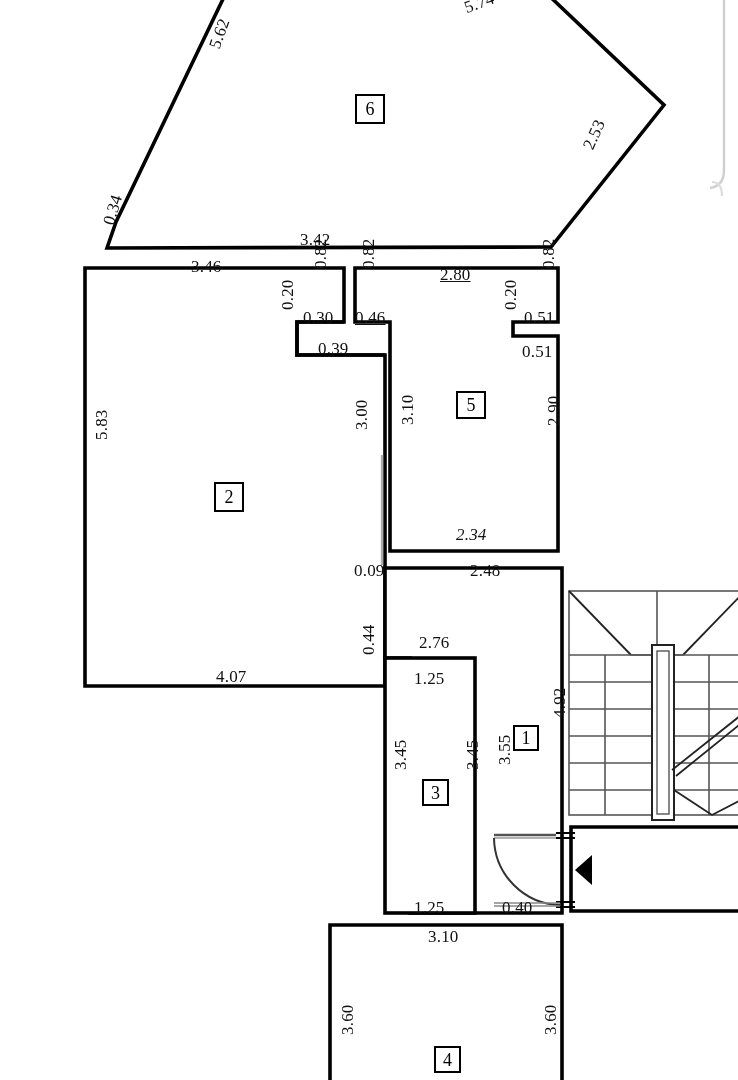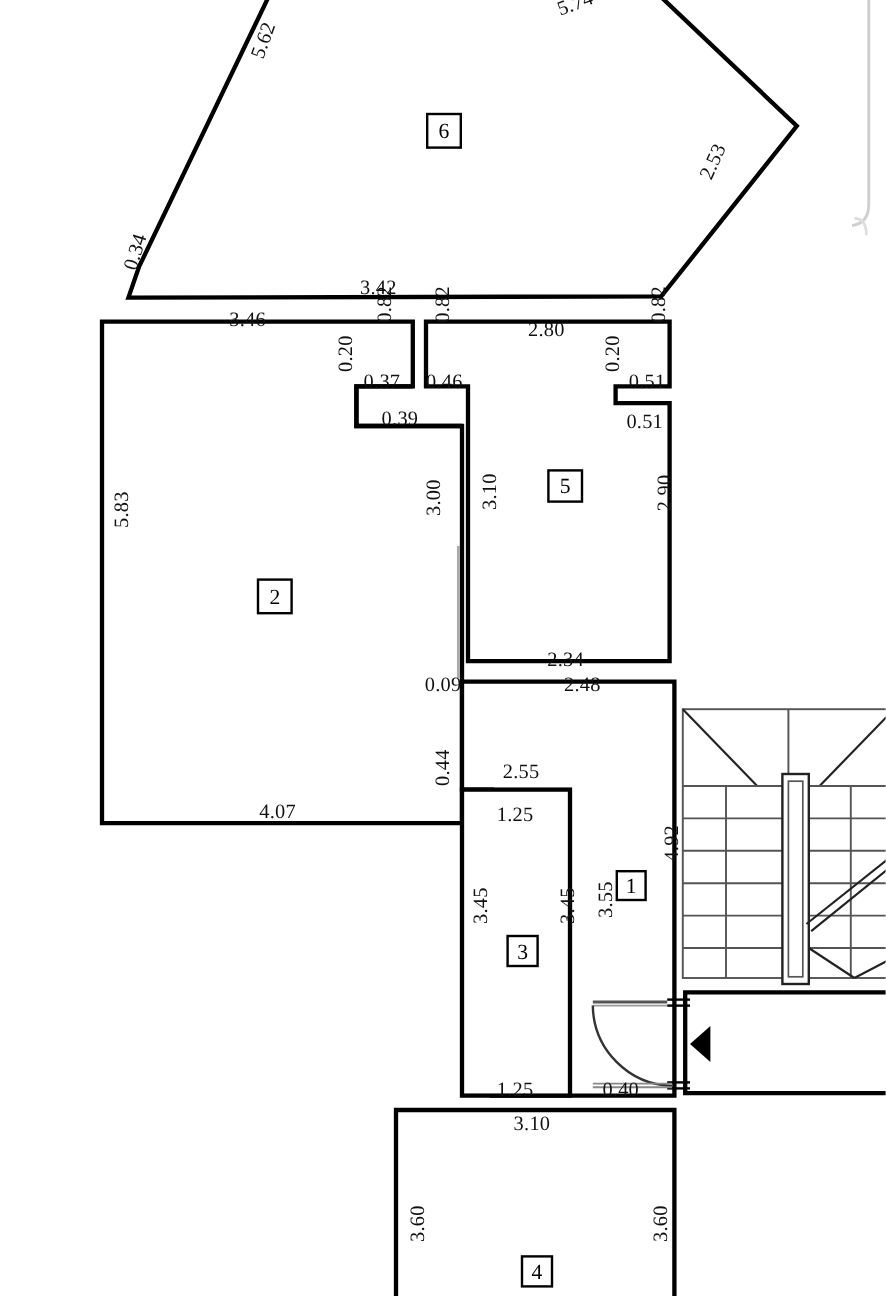--- a/index.html
+++ b/index.html
@@ -155,39 +155,39 @@
 
   <div id="dim-layer">
       <div class="dim-label dim-v" style="left: 462px; top: 0px; transform: rotate(-20deg); transform-origin: 0px 0px;">5.74</div>
       <div class="dim-label dim-v" style="left: 206px; top: 45px; transform: rotate(-70deg); transform-origin: 0px 0px;">5.62</div>
       <div class="dim-label dim-v" style="left: 580px; top: 145px; transform: rotate(-66deg); transform-origin: 0px 0px;">2.53</div>
       <div class="dim-label dim-v" style="left: 100px; top: 222px; transform: rotate(-73deg); transform-origin: 0px 0px;">0.34</div>
       <div class="dim-label" style="left: 300px; top: 231px;">3.42</div>
       <div class="dim-label" style="left: 191px; top: 258px;">3.46</div>
       <div class="dim-label dim-v" style="left: 312px; top: 269px; transform: rotate(-90deg); transform-origin: 0px 0px;">0.82</div>
       <div class="dim-label dim-v" style="left: 279px; top: 310px; transform: rotate(-90deg); transform-origin: 0px 0px;">0.20</div>
-      <div class="dim-label" style="left: 303px; top: 309px;">0.37</div>
+      <div class="dim-label" style="left: 303px; top: 309px;">0.30</div>
       <div class="dim-label" style="left: 318px; top: 340px;">0.39</div>
       <div class="dim-label dim-v" style="left: 93px; top: 440px; transform: rotate(-90deg); transform-origin: 0px 0px;">5.83</div>
       <div class="dim-label dim-v" style="left: 353px; top: 430px; transform: rotate(-90deg); transform-origin: 0px 0px;">3.00</div>
       <div class="dim-label" style="left: 216px; top: 668px;">4.07</div>
       <div class="dim-label dim-v" style="left: 360px; top: 269px; transform: rotate(-90deg); transform-origin: 0px 0px;">0.82</div>
-      <div class="dim-label" style="left: 355px; top: 309px;">0.46</div>
-      <div class="dim-label" style="left: 440px; top: 266px;">2.80</div>
+      <div class="dim-label" style="left: 355px; top: 309px; text-decoration: underline;">0.46</div>
+      <div class="dim-label" style="left: 440px; top: 266px; text-decoration: underline;">2.80</div>
       <div class="dim-label dim-v" style="left: 540px; top: 269px; transform: rotate(-90deg); transform-origin: 0px 0px;">0.82</div>
       <div class="dim-label dim-v" style="left: 502px; top: 310px; transform: rotate(-90deg); transform-origin: 0px 0px;">0.20</div>
       <div class="dim-label" style="left: 524px; top: 309px;">0.51</div>
       <div class="dim-label" style="left: 522px; top: 343px;">0.51</div>
       <div class="dim-label dim-v" style="left: 399px; top: 425px; transform: rotate(-90deg); transform-origin: 0px 0px;">3.10</div>
       <div class="dim-label dim-v" style="left: 545px; top: 426px; transform: rotate(-90deg); transform-origin: 0px 0px;">2.90</div>
-      <div class="dim-label" style="left: 456px; top: 541px;">2.34</div>
+      <div class="dim-label" style="left: 456px; top: 526px; font-style: italic;">2.34</div>
       <div class="dim-label" style="left: 354px; top: 562px;">0.09</div>
       <div class="dim-label" style="left: 470px; top: 562px;">2.48</div>
       <div class="dim-label dim-v" style="left: 360px; top: 655px; transform: rotate(-90deg); transform-origin: 0px 0px;">0.44</div>
-      <div class="dim-label" style="left: 419px; top: 634px;">2.55</div>
+      <div class="dim-label" style="left: 419px; top: 634px;">2.76</div>
       <div class="dim-label" style="left: 414px; top: 670px;">1.25</div>
       <div class="dim-label dim-v" style="left: 392px; top: 770px; transform: rotate(-90deg); transform-origin: 0px 0px;">3.45</div>
       <div class="dim-label dim-v" style="left: 464px; top: 770px; transform: rotate(-90deg); transform-origin: 0px 0px;">3.45</div>
       <div class="dim-label" style="left: 414px; top: 899px;">1.25</div>
       <div class="dim-label dim-v" style="left: 496px; top: 765px; transform: rotate(-90deg); transform-origin: 0px 0px;">3.55</div>
       <div class="dim-label dim-v" style="left: 551px; top: 718px; transform: rotate(-90deg); transform-origin: 0px 0px;">4.92</div>
       <div class="dim-label" style="left: 502px; top: 899px;">0.40</div>
       <div class="dim-label" style="left: 428px; top: 928px;">3.10</div>
       <div class="dim-label dim-v" style="left: 339px; top: 1035px; transform: rotate(-90deg); transform-origin: 0px 0px;">3.60</div>
       <div class="dim-label dim-v" style="left: 542px; top: 1035px; transform: rotate(-90deg); transform-origin: 0px 0px;">3.60</div>

